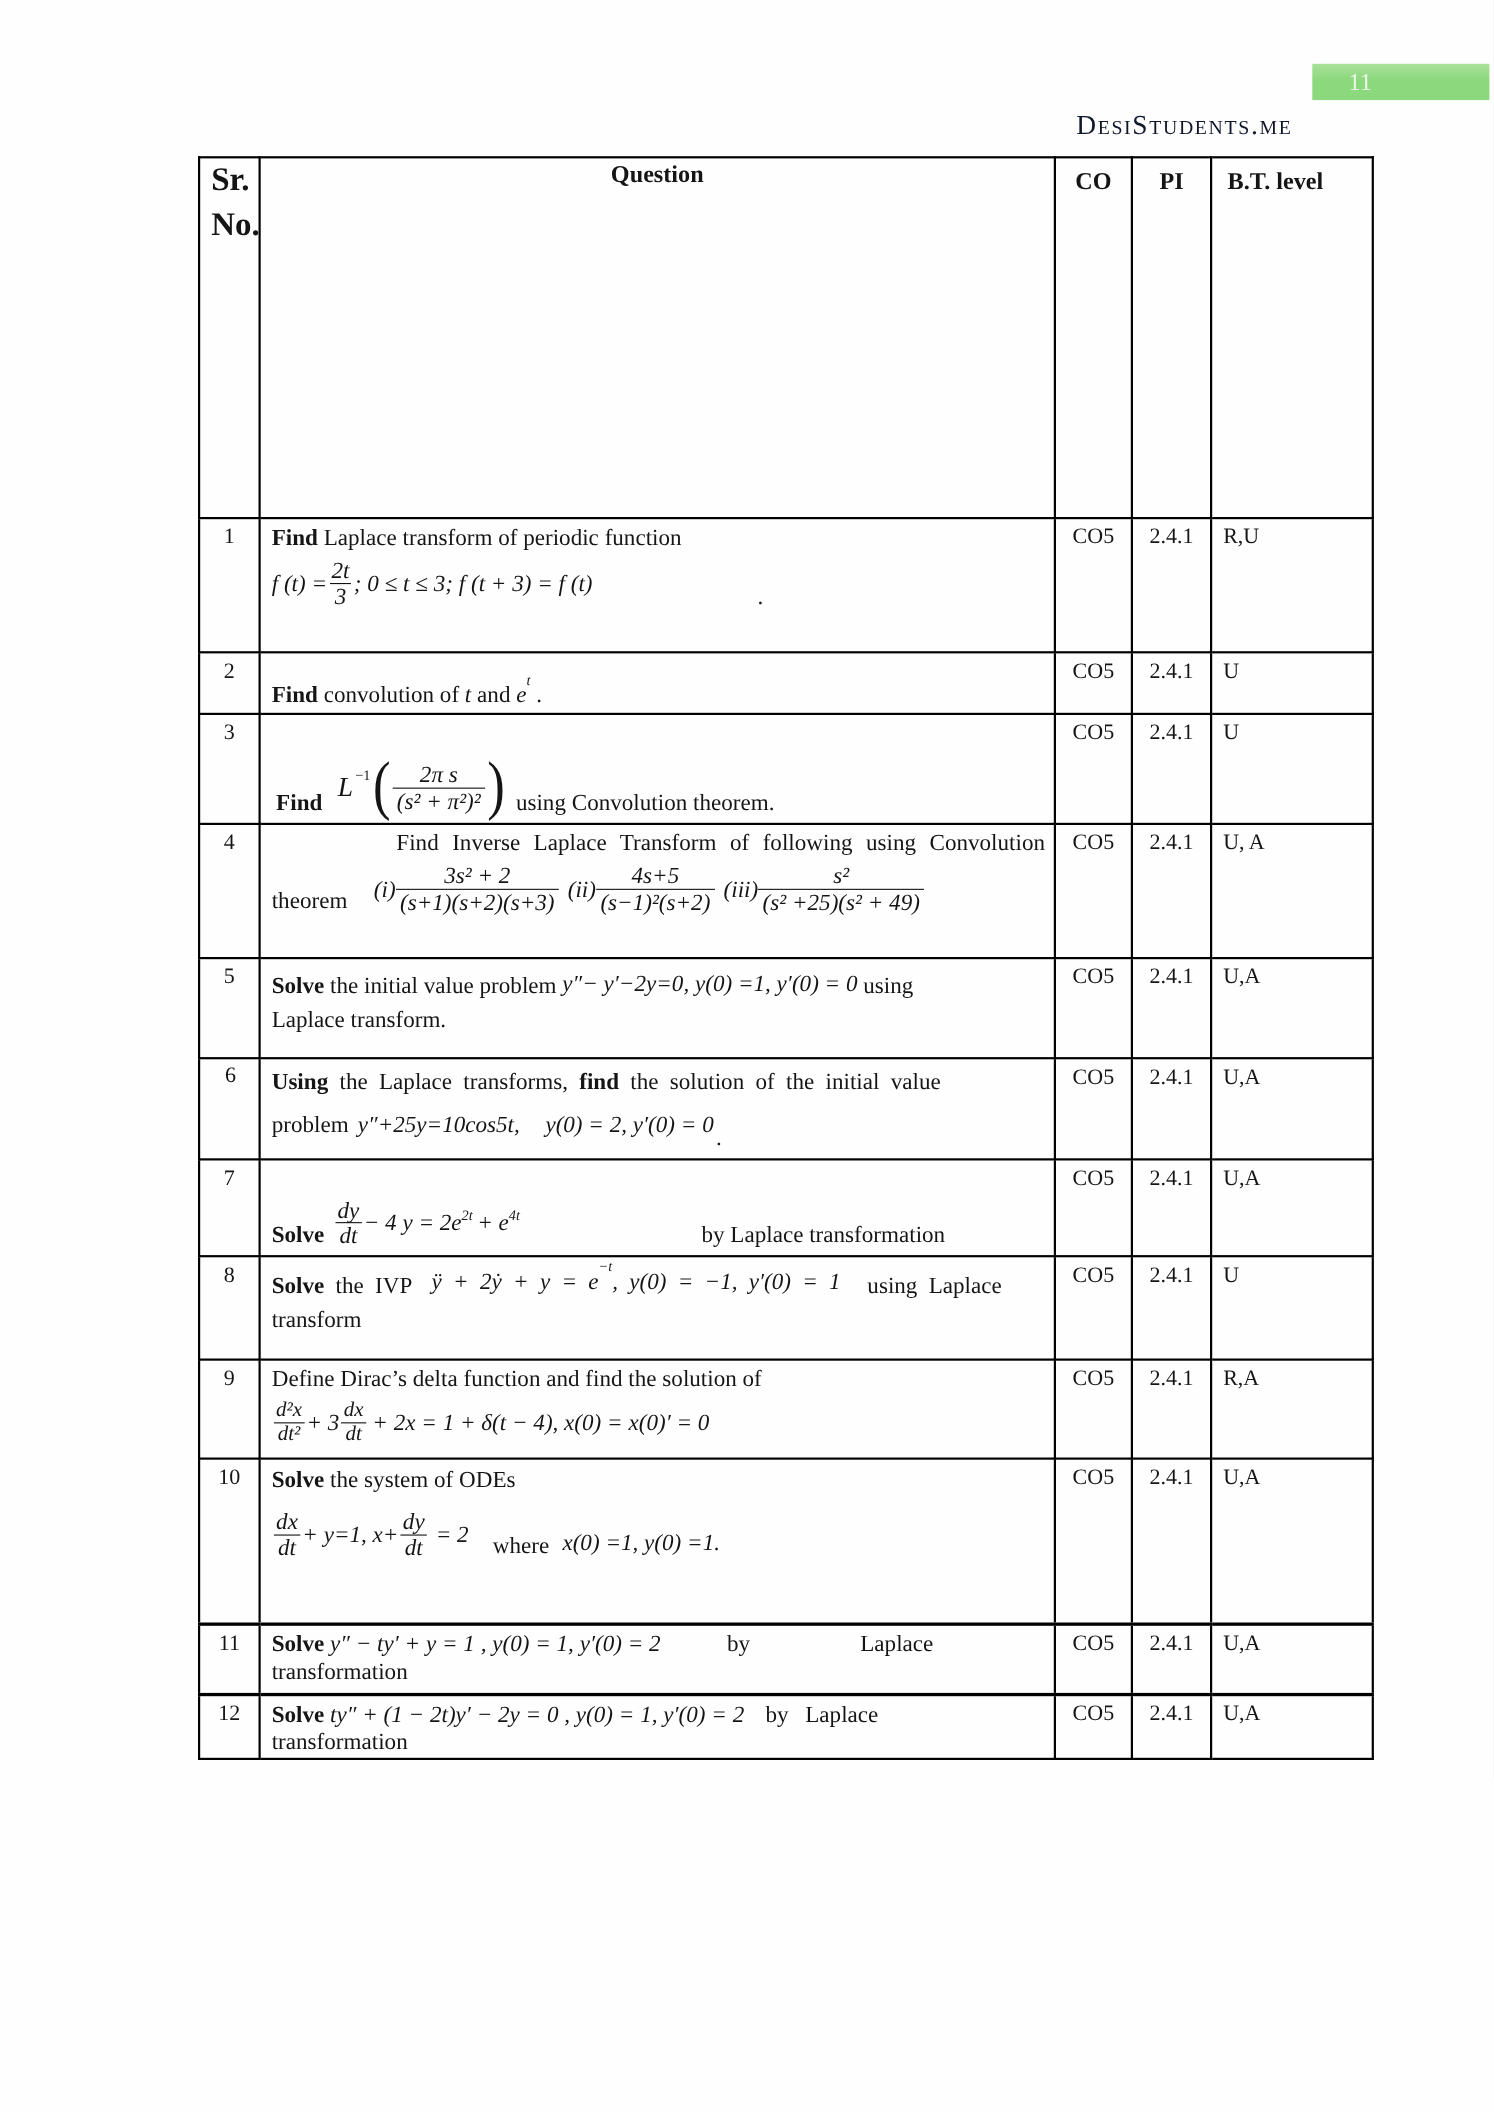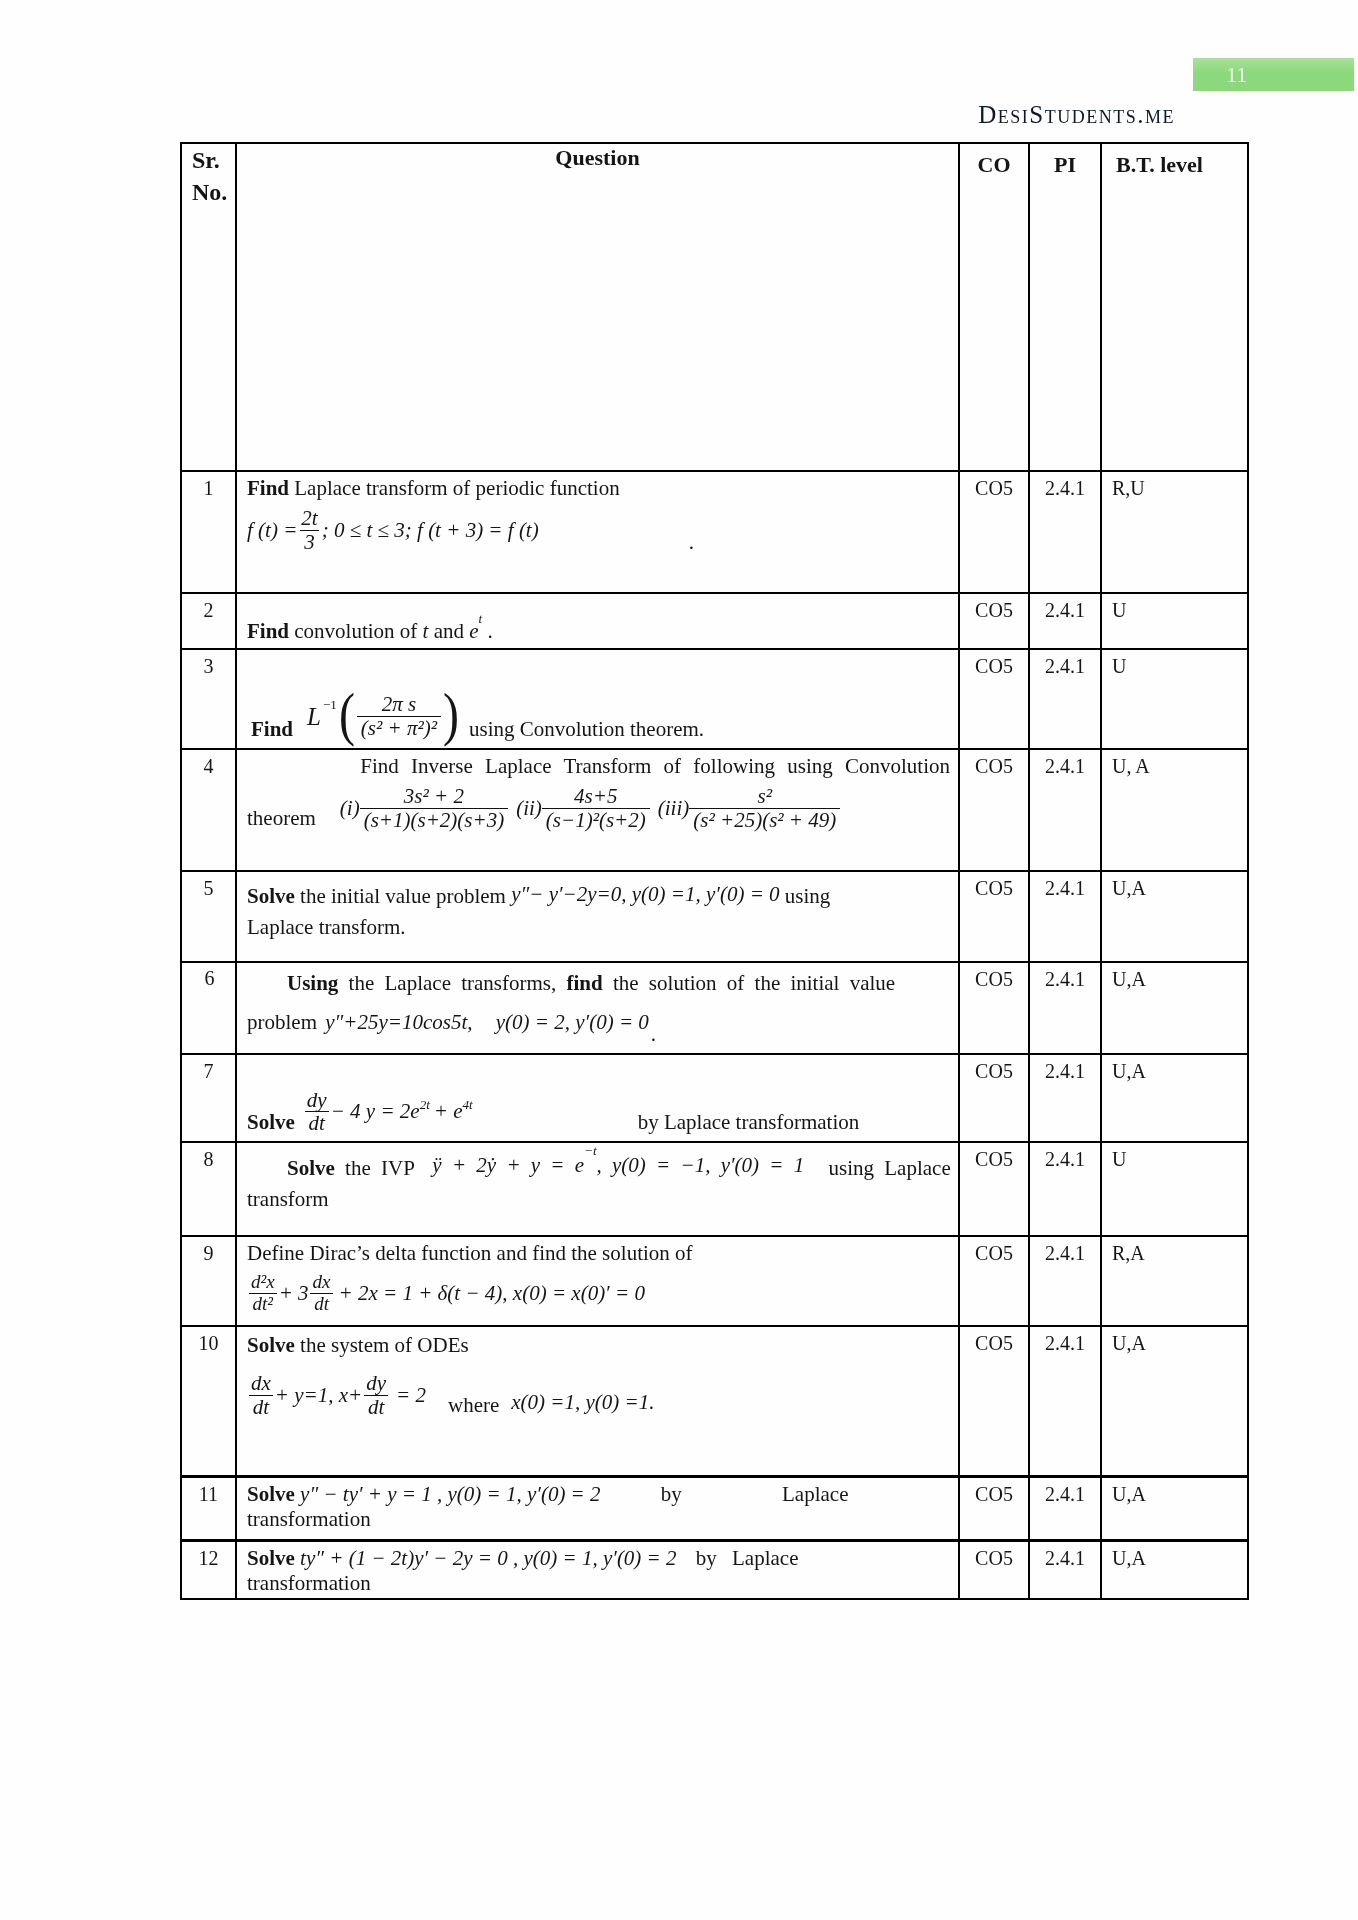--- a/index.html
+++ b/index.html
@@ -16,30 +16,30 @@
 
   
   table.qt {position:absolute; left:180px; top:142px; border-collapse:collapse;
             table-layout:fixed; width:1067px; font-size:21px;}
   table.qt td {border:2px solid #000; vertical-align:top; overflow:hidden;}
   td.sr  {text-align:center; padding-top:5px; font-size:20px;}
   td.q   {padding:4px 8px 2px 10px;}
   td.co, td.pi {text-align:center; padding-top:5px; font-size:20px;}
   td.bt  {padding:5px 0 10px 10px; font-size:20px;}
 
-  td.h-sr {vertical-align:middle; padding:0 0 86px 10px; font-weight:bold; font-size:24px; line-height:1.35;}
+  td.h-sr {vertical-align:middle; padding:0 0 86px 10px; font-weight:bold; font-size:30px; line-height:1.35;}
   td.h-q  {vertical-align:middle; text-align:center; padding-bottom:27px; font-weight:bold; font-size:22px;}
   td.h-co, td.h-pi {vertical-align:top; text-align:center; padding-top:8px; font-weight:bold; font-size:22px;}
   td.h-bt {vertical-align:top; padding:8px 0 0 14px; font-weight:bold; font-size:22px;}
 
   tr.thick td {border-top-width:3px;}
 
   .b {font-weight:bold;}
   .m {font-style:italic;}
-  .nw {white-space:nowrap;} .ws5 {word-spacing:5px;margin-left:40px;} .ws7 {word-spacing:7px;text-align:right;}
+  .nw {white-space:nowrap;} .ws5 {word-spacing:5px;} .ws7 {word-spacing:7px;text-align:right;}
 
   sup.s {font-size:0.62em; position:relative; top:-0.55em; font-style:italic;}
   sup.sn {font-size:0.62em; position:relative; top:-0.55em;}
 
   .fr {display:inline-flex; flex-direction:column; align-items:center;
        vertical-align:middle; font-style:italic; line-height:1.08; text-align:center;}
   .fr .n {display:block; padding:0 4px;}
   .fr .d {display:block; border-top:1.7px solid #111; padding:0 4px;}
   .fr.small {font-size:19px;}
 

